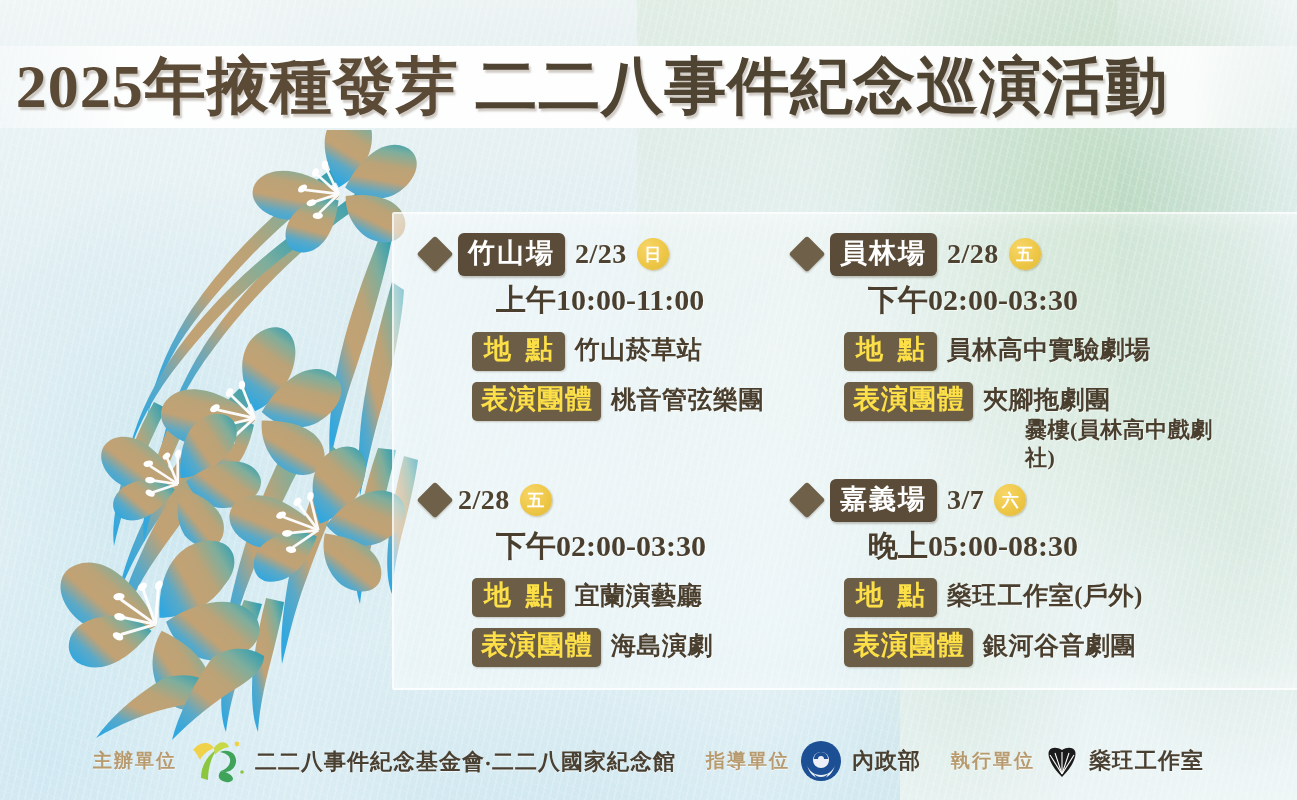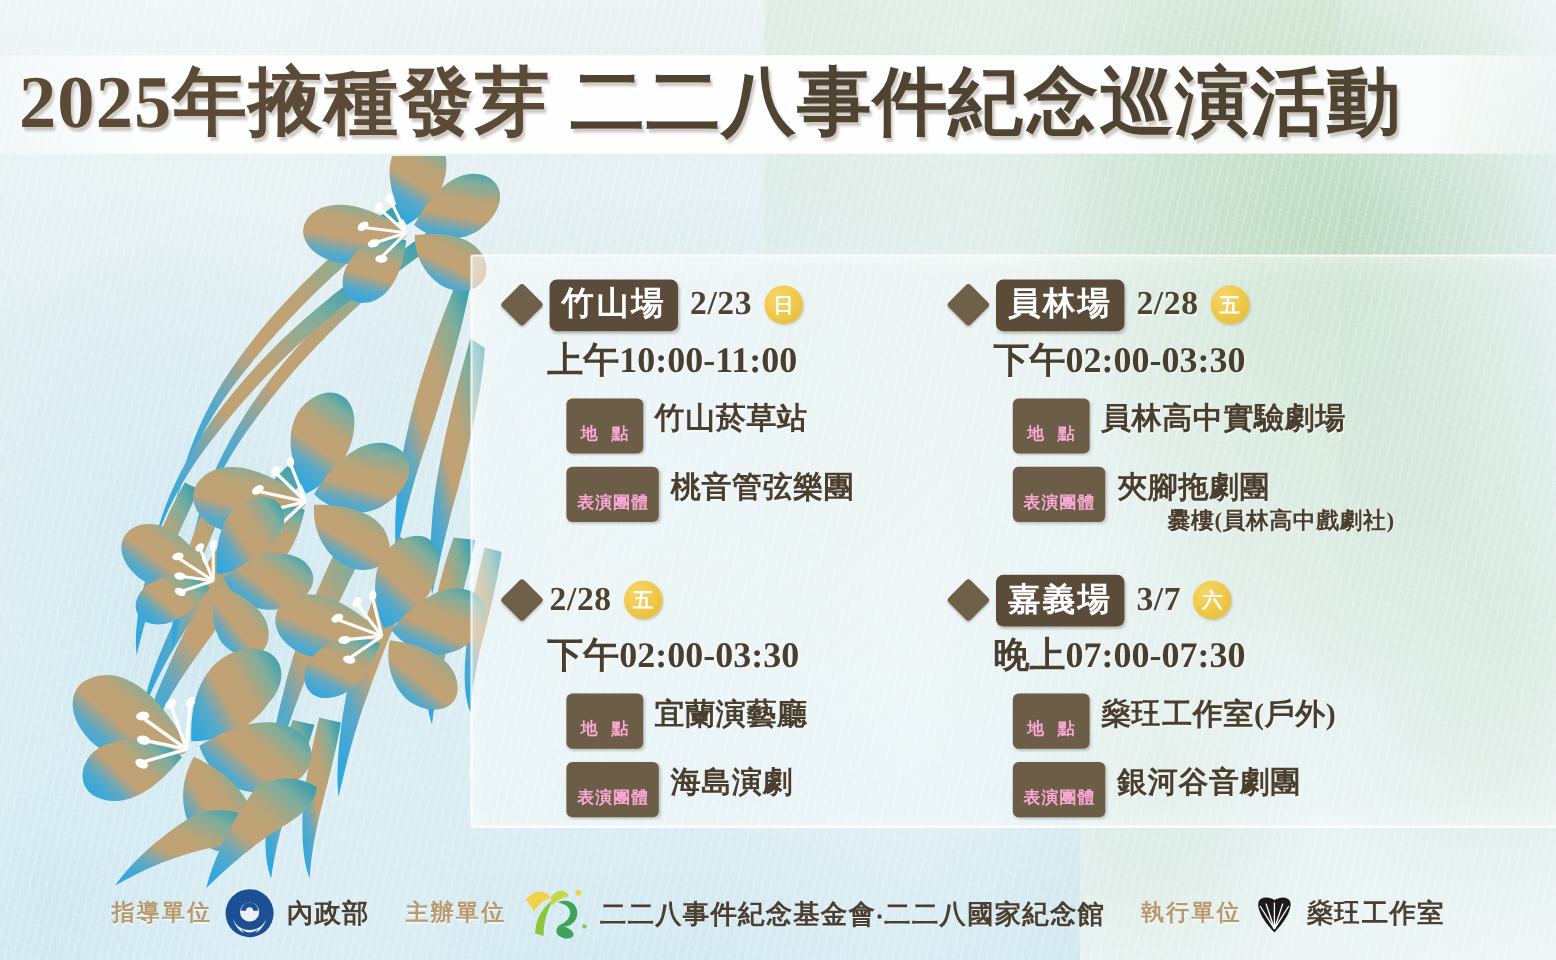--- a/index.html
+++ b/index.html
@@ -125,39 +125,39 @@
   }
   .daybadge{
     width:32px; height:32px; border-radius:50%;
     background:radial-gradient(circle at 35% 30%, #f7d668 0%, #eec746 55%, #e3b93b 100%);
     color:#ffffff; font-weight:700; font-size:17px;
     display:inline-flex; align-items:center; justify-content:center;
     box-shadow:1px 1px 2px rgba(120,100,40,.35);
     flex:none;
   }
   .ev-time{
-    margin-top:4px; margin-left:34px;
+    margin-top:4px; margin-left:74px;
     font-weight:700; font-size:30px; color:#4a3f2e; letter-spacing:0px;
     text-shadow:1px 1px 1px rgba(255,255,255,.6);
   }
   .ev-row{ display:flex; align-items:flex-start; gap:10px; margin-top:11px; margin-left:50px; }
   .lbl{
     display:inline-block; flex:none;
-    background:#6b5d46; color:#f9a8d4; font-weight:700;
-    font-size:14px; line-height:1; padding:24px 8px 8px;
+    background:#6b5d46; color:#fde047; font-weight:700;
+    font-size:27px; line-height:1; padding:4px 8px 8px;
     border-radius:5px; letter-spacing:4px; text-indent:4px;
     box-shadow:1px 1px 2px rgba(90,78,60,.28);
   }
   .lbl.wide{ letter-spacing:1px; text-indent:1px; }
   .val{
     font-weight:700; font-size:25px; line-height:1.28; color:#4a3f2e;
     padding-top:2px; letter-spacing:.5px;
     text-shadow:1px 1px 1px rgba(255,255,255,.55);
   }
-  .val .sub{ display:block; padding-left:42px; font-size:19px; }
+  .val .sub{ display:block; padding-left:42px; font-size:22px; }
 
   
   .footer{
     position:absolute; left:0; bottom:8px; width:1297px; height:62px;
     display:flex; align-items:center; justify-content:center; gap:30px;
   }
   .fgroup{ display:flex; align-items:center; gap:10px; }
   .fcap{
     font-weight:700; font-size:19px; color:#b89a6f; letter-spacing:2px;
     text-shadow:0 1px 0 rgba(255,255,255,.6);
@@ -395,68 +395,68 @@
         </div>
       </div>
 
       <div class="event">
         <div class="ev-head">
           <span class="diamond"></span>
           <span class="tag">嘉義場</span>
           <span class="date">3/7</span>
           <span class="daybadge">六</span>
         </div>
-        <div class="ev-time">晚上07:00-07:30</div>
+        <div class="ev-time">晚上05:00-08:30</div>
         <div class="ev-row">
           <span class="lbl">地 點</span>
           <span class="val">燊玨工作室(戶外)</span>
         </div>
         <div class="ev-row">
           <span class="lbl wide">表演團體</span>
           <span class="val">銀河谷音劇團</span>
         </div>
       </div>
 
     </div>
   </div>
 
   <div class="footer">
-
-    <div class="fgroup">
-      <span class="fcap">指導單位</span>
-      <span class="logo-moi">
-        <svg viewBox="0 0 42 42" xmlns="http://www.w3.org/2000/svg" aria-hidden="true">
-          <circle cx="21" cy="21" r="20" fill="#1d4f94"></circle>
-          <path d="M21 7 C29 7 34 13 34 20 C34 27 29 32 21 32 C13 32 8 27 8 20 C8 13 13 7 21 7 Z" fill="#1d4f94"></path>
-          <circle cx="21" cy="20" r="8" fill="#ffffff" opacity=".92"></circle>
-          <path d="M21 12 C25 12 28 15 28 19 L24 19 C24 17 23 16 21 16 C19 16 18 17 18 19 L14 19 C14 15 17 12 21 12 Z" fill="#1d4f94"></path>
-          <path d="M7 25 C9 33 14 38 21 39 C28 38 33 33 35 25 C33 31 28 35 21 35 C14 35 9 31 7 25 Z" fill="#ffffff" opacity=".9"></path>
-          <path d="M14 34 C16 38 18 40 21 41 C24 40 26 38 28 34 C26 36 24 37 21 37 C18 37 16 36 14 34 Z" fill="#1d4f94"></path>
-        </svg>
-      </span>
-      <span class="fname">內政部</span>
-    </div>
 
     <div class="fgroup">
       <span class="fcap">主辦單位</span>
       <span class="logo-228">
         <svg viewBox="0 0 58 46" xmlns="http://www.w3.org/2000/svg" aria-hidden="true">
           <path d="M6 12 C12 4 22 2 27 10 C22 12 16 16 13 22 C10 16 8 13 6 12 Z" fill="#f0d24a"></path>
           <path d="M14 40 C14 28 20 18 30 11 C24 20 21 30 21 42 Z" fill="#8cc63f"></path>
           <path d="M27 10 C32 2 40 3 42 9 C36 10 31 13 28 17 Z" fill="#c6d843"></path>
           <path d="M33 14 C42 10 50 16 49 24 C48 32 40 36 34 33 C40 31 44 26 43 21 C42 17 38 15 33 14 Z" fill="#3fa35a"></path>
           <path d="M34 33 C40 34 46 37 46 41 C45 45 38 45 34 42 C31 40 31 36 34 33 Z" fill="#3fa35a"></path>
           <circle cx="50" cy="6" r="2.4" fill="#f0d24a"></circle>
           <circle cx="55" cy="34" r="1.8" fill="#8cc63f"></circle>
         </svg>
       </span>
       <span class="fname">二二八事件紀念基金會‧二二八國家紀念館</span>
     </div>
 
     <div class="fgroup">
+      <span class="fcap">指導單位</span>
+      <span class="logo-moi">
+        <svg viewBox="0 0 42 42" xmlns="http://www.w3.org/2000/svg" aria-hidden="true">
+          <circle cx="21" cy="21" r="20" fill="#1d4f94"></circle>
+          <path d="M21 7 C29 7 34 13 34 20 C34 27 29 32 21 32 C13 32 8 27 8 20 C8 13 13 7 21 7 Z" fill="#1d4f94"></path>
+          <circle cx="21" cy="20" r="8" fill="#ffffff" opacity=".92"></circle>
+          <path d="M21 12 C25 12 28 15 28 19 L24 19 C24 17 23 16 21 16 C19 16 18 17 18 19 L14 19 C14 15 17 12 21 12 Z" fill="#1d4f94"></path>
+          <path d="M7 25 C9 33 14 38 21 39 C28 38 33 33 35 25 C33 31 28 35 21 35 C14 35 9 31 7 25 Z" fill="#ffffff" opacity=".9"></path>
+          <path d="M14 34 C16 38 18 40 21 41 C24 40 26 38 28 34 C26 36 24 37 21 37 C18 37 16 36 14 34 Z" fill="#1d4f94"></path>
+        </svg>
+      </span>
+      <span class="fname">內政部</span>
+    </div>
+
+    <div class="fgroup">
       <span class="fcap">執行單位</span>
       <span class="logo-shen">
         <svg viewBox="0 0 34 34" xmlns="http://www.w3.org/2000/svg" aria-hidden="true">
           <path d="M17 33 C6 22 2 12 4 7 C6 3 12 3 17 6 C22 3 28 3 30 7 C32 12 28 22 17 33 Z" fill="#1b1b1b"></path>
           <g stroke="#ffffff" stroke-width="1.1" fill="none">
             <path d="M17 30 L17 8"></path>
             <path d="M17 30 L10 9"></path>
             <path d="M17 30 L24 9"></path>
             <path d="M17 30 L5 11"></path>
             <path d="M17 30 L29 11"></path>

